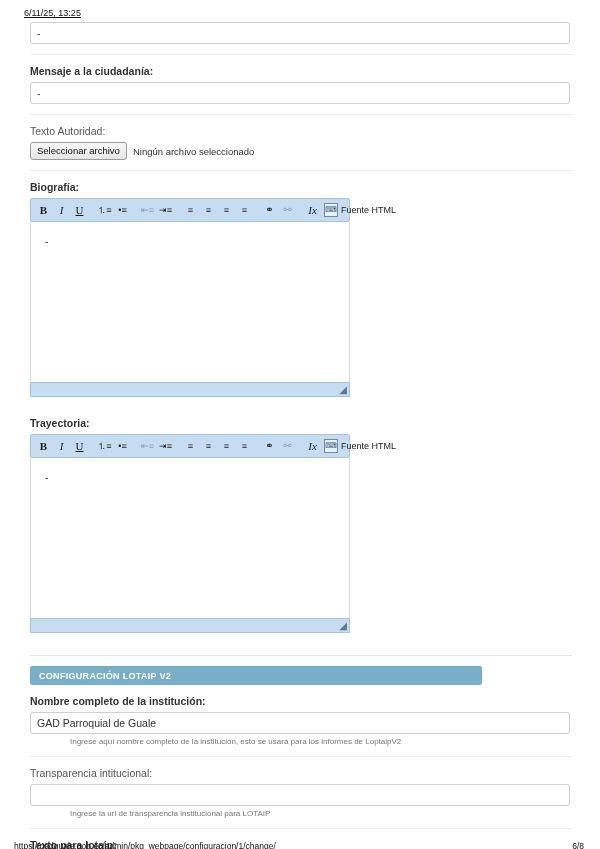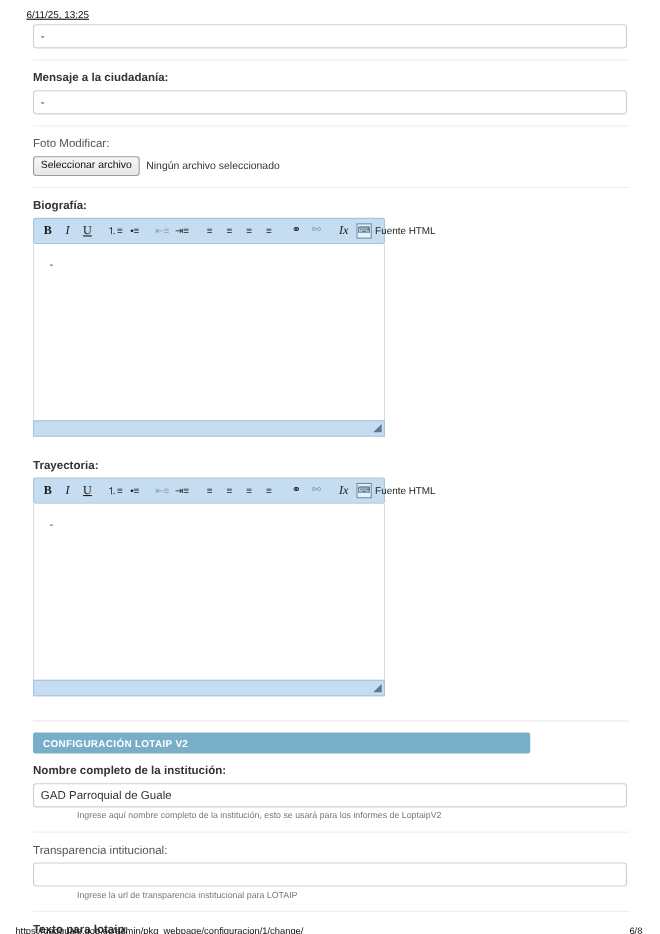--- a/index.html
+++ b/index.html
@@ -263,21 +263,21 @@
     <div class="field-row">
       <input class="txt" type="text" value="-" style="">
     </div>
 
     <div class="field-row">
       <label class="fld">Mensaje a la ciudadanía:</label>
       <input class="txt" type="text" value="-" style="">
     </div>
 
     <div class="field-row">
-      <label class="fld-normal">Foto Modificar:</label>
+      <label class="fld-normal">Texto Autoridad:</label>
       <div class="fileline">
         <span class="filebtn">Seleccionar archivo</span>
         <span class="filename">Ningún archivo seleccionado</span>
       </div>
     </div>
 
     <div class="field-row no-border">
       <label class="fld">Biografía:</label>
       <div class="editor">
         <div class="editor-toolbar">

